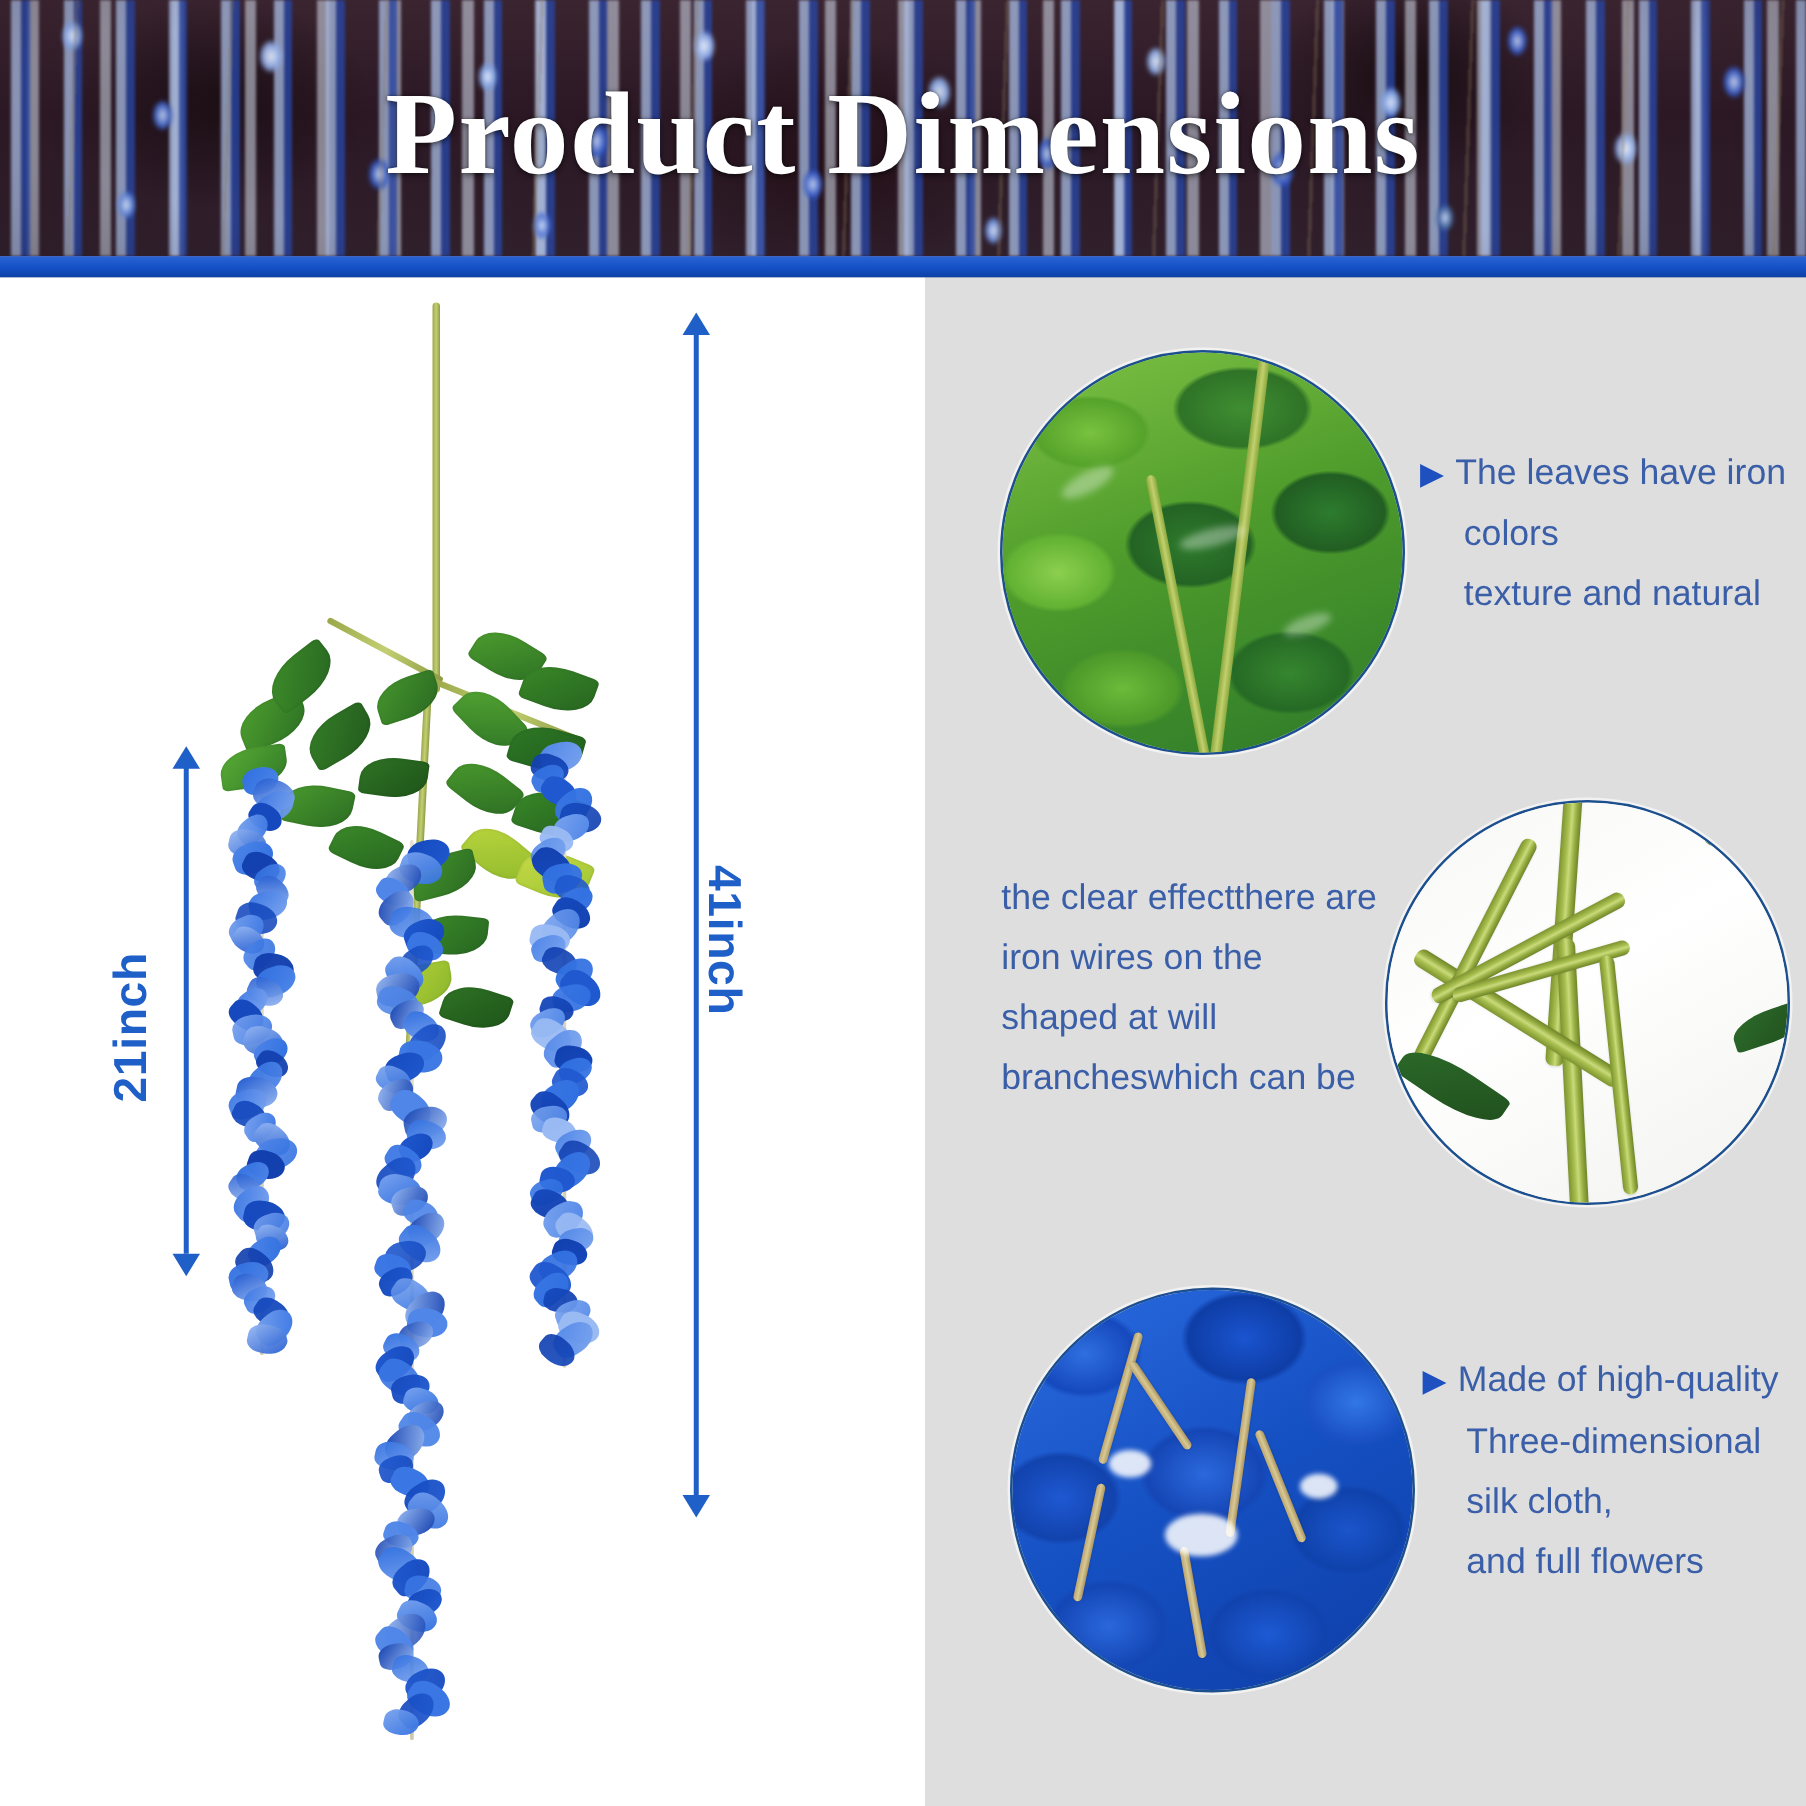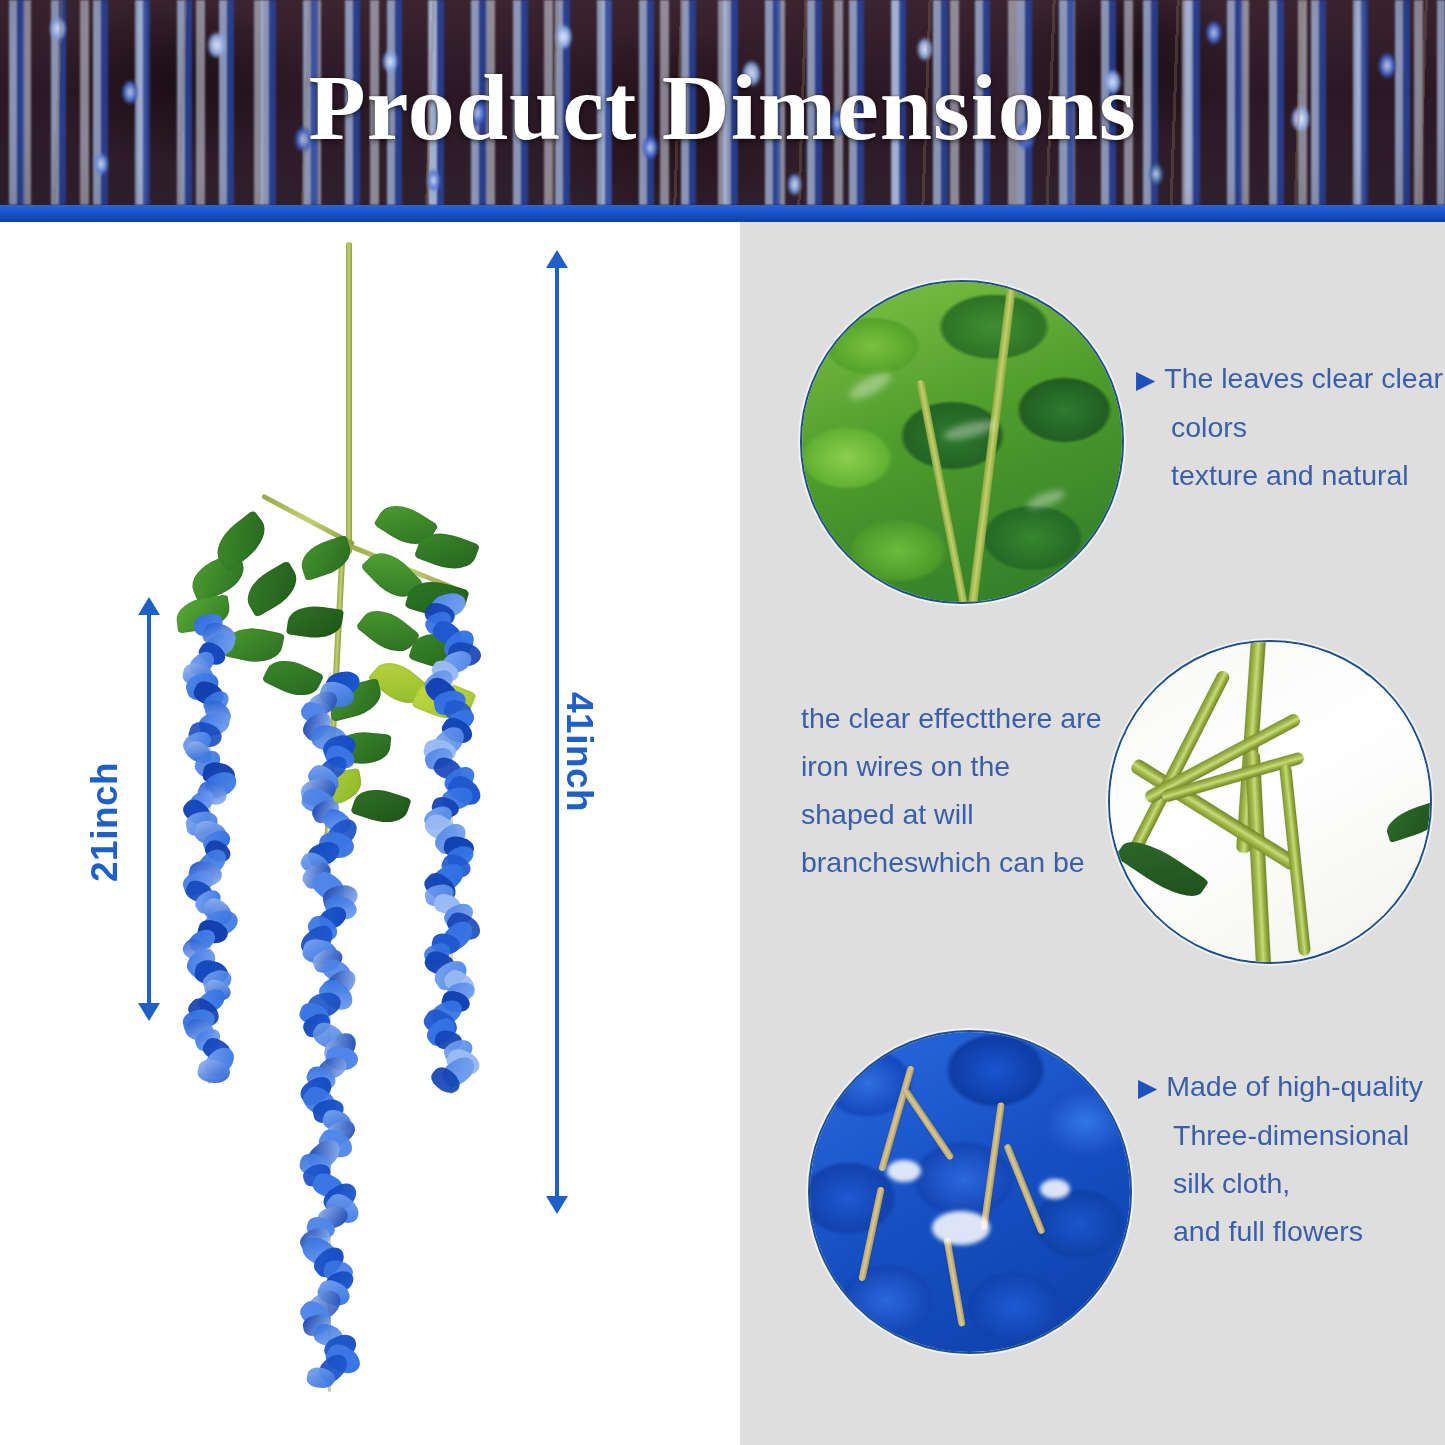--- a/index.html
+++ b/index.html
@@ -390,21 +390,21 @@
     <div class="circle-img" style="left:60px;top:58px;width:320px;height:320px;">
       <div class="ci-inner art-leaves">
         <div class="stem1"></div>
         <div class="stem2"></div>
         <div class="hl" style="left:14%;top:30%;width:46px;height:16px;transform:rotate(-28deg);"></div>
         <div class="hl" style="left:44%;top:44%;width:54px;height:14px;transform:rotate(-14deg);"></div>
         <div class="hl" style="left:70%;top:66%;width:40px;height:13px;transform:rotate(-20deg);"></div>
       </div>
     </div>
     <div class="feat-text" style="left:396px;top:132px;">
-      <span class="ln first"><span class="bullet">▶</span><span>The leaves clear clear</span></span>
+      <span class="ln first"><span class="bullet">▶</span><span>The leaves have iron</span></span>
       <span class="ln">colors</span>
       <span class="ln">texture and natural</span>
     </div>
 
     <div class="feat-text" style="left:26px;top:472px;">
       <span class="ln">the clear effectthere are</span>
       <span class="ln">iron wires on the</span>
       <span class="ln">shaped at will</span>
       <span class="ln">brancheswhich can be</span>
     </div>
@@ -429,21 +429,21 @@
         <div class="fstem" style="left:36%;top:16%;width:7px;height:26%;transform:rotate(-34deg);"></div>
         <div class="fstem" style="left:56%;top:22%;width:7px;height:40%;transform:rotate(8deg);"></div>
         <div class="fstem" style="left:66%;top:34%;width:7px;height:30%;transform:rotate(-22deg);"></div>
         <div class="fstem" style="left:18%;top:48%;width:7px;height:30%;transform:rotate(12deg);"></div>
         <div class="fstem" style="left:44%;top:64%;width:7px;height:28%;transform:rotate(-10deg);"></div>
         <div class="wh" style="left:38%;top:56%;width:58px;height:34px;"></div>
         <div class="wh" style="left:24%;top:40%;width:34px;height:22px;"></div>
         <div class="wh" style="left:72%;top:46%;width:30px;height:20px;"></div>
       </div>
     </div>
-    <div class="feat-text" style="left:398px;top:840px;">
+    <div class="feat-text" style="left:398px;top:858px;">
       <span class="ln first"><span class="bullet">▶</span><span>Made of high-quality</span></span>
       <span class="ln">Three-dimensional</span>
       <span class="ln">silk cloth,</span>
       <span class="ln">and full flowers</span>
     </div>
 
   </div>
 </div>
 
 </body></html>

